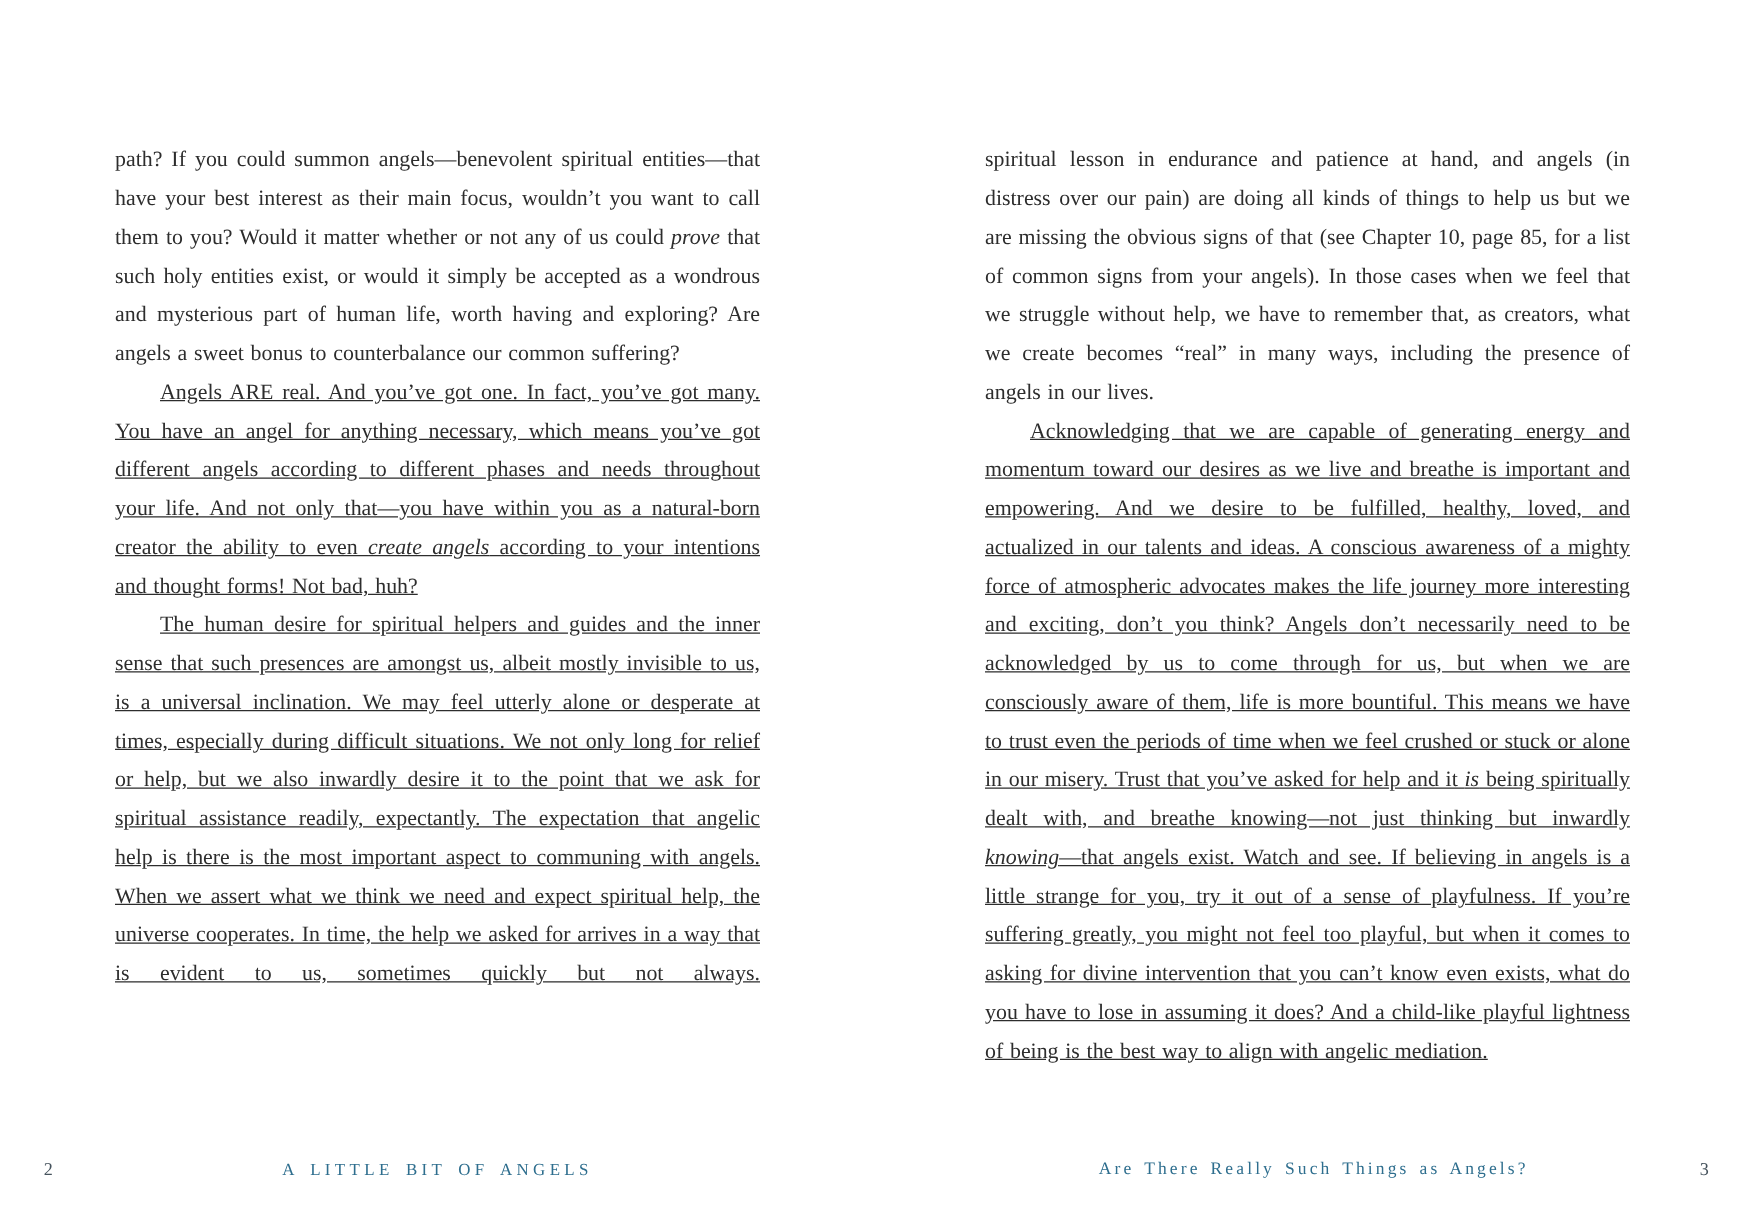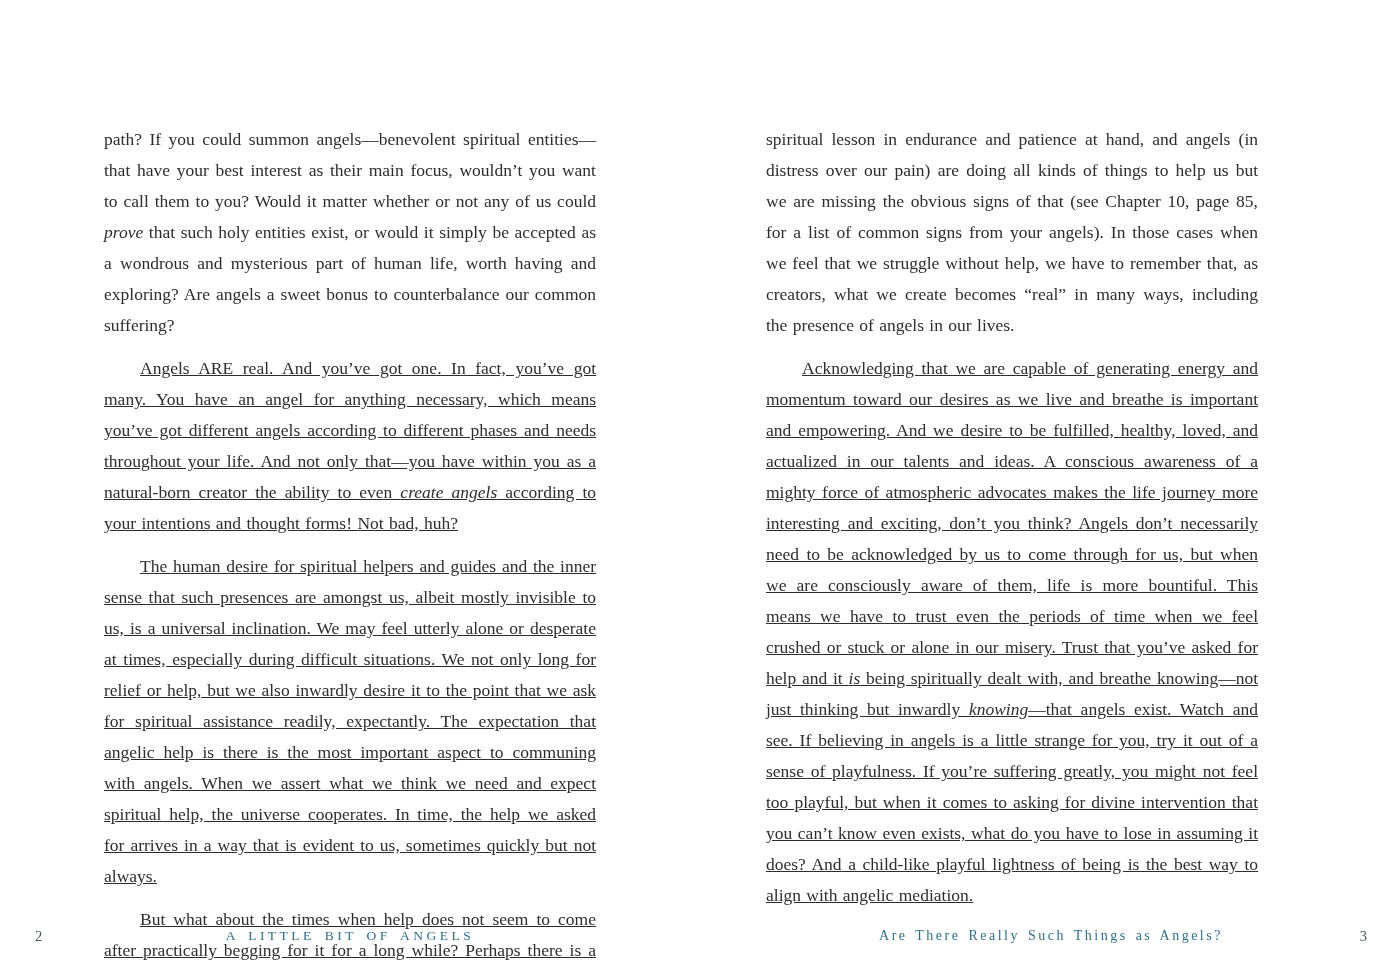--- a/index.html
+++ b/index.html
@@ -22,23 +22,23 @@
   .text-block {
     position: absolute;
     top: 112px;
     width: 516px;
     font-size: 17.5px;
     line-height: 31px;
     color: #2d2d2d;
     text-align: justify;
   }
   .text-block-left  { left: 92px; }
-  .text-block-right { left: 754px; }
+  .text-block-right { left: 788px; }
   .para {
-    margin: 12px;
+    margin: 0;
     padding: 0;
     word-spacing: 1px;
   }
   .para.indent { text-indent: 36px; text-decoration: underline; }
   
   .text-block-left .para:last-child { text-align-last: justify; }
   .para i { font-style: italic; }
 
   .footer-row {
     position: absolute;
@@ -77,21 +77,20 @@
 </head>
 <body>
 
 <div class="spread">
 
   <section>
     <div class="text-block text-block-left">
         <p class="para"><span>path? If you could summon angels—benevolent spiritual entities—that have your best interest as their main focus, wouldn’t you want to call them to you? Would it matter whether or not any of us could </span><i>prove</i><span> that such holy entities exist, or would it simply be accepted as a wondrous and mysterious part of human life, worth having and exploring? Are angels a sweet bonus to counterbalance our common suffering?</span></p>
         <p class="para indent"><span>Angels ARE real. And you’ve got one. In fact, you’ve got many. You have an angel for anything necessary, which means you’ve got different angels according to different phases and needs throughout your life. And not only that—you have within you as a natural-born creator the ability to even </span><i>create angels</i><span> according to your intentions and thought forms! Not bad, huh?</span></p>
         <p class="para indent"><span>The human desire for spiritual helpers and guides and the inner sense that such presences are amongst us, albeit mostly invisible to us, is a universal inclination. We may feel utterly alone or desperate at times, especially during difficult situations. We not only long for relief or help, but we also inwardly desire it to the point that we ask for spiritual assistance readily, expectantly. The expectation that angelic help is there is the most important aspect to communing with angels. When we assert what we think we need and expect spiritual help, the universe cooperates. In time, the help we asked for arrives in a way that is evident to us, sometimes quickly but not always.</span></p>
-        <p class="para indent"><span>But what about the times when help does not seem to come after practically begging for it for a long while? Perhaps there is a</span></p>
       </div>
   </section>
 
   <section>
     <div class="text-block text-block-right">
         <p class="para"><span>spiritual lesson in endurance and patience at hand, and angels (in distress over our pain) are doing all kinds of things to help us but we are missing the obvious signs of that (see Chapter 10, page 85, for a list of common signs from your angels). In those cases when we feel that we struggle without help, we have to remember that, as creators, what we create becomes “real” in many ways, including the presence of angels in our lives.</span></p>
         <p class="para indent"><span>Acknowledging that we are capable of generating energy and momentum toward our desires as we live and breathe is important and empowering. And we desire to be fulfilled, healthy, loved, and actualized in our talents and ideas. A conscious awareness of a mighty force of atmospheric advocates makes the life journey more interesting and exciting, don’t you think? Angels don’t necessarily need to be acknowledged by us to come through for us, but when we are consciously aware of them, life is more bountiful. This means we have to trust even the periods of time when we feel crushed or stuck or alone in our misery. Trust that you’ve asked for help and it </span><i>is</i><span> being spiritually dealt with, and breathe knowing—not just thinking but inwardly </span><i>knowing</i><span>—that angels exist. Watch and see. If believing in angels is a little strange for you, try it out of a sense of playfulness. If you’re suffering greatly, you might not feel too playful, but when it comes to asking for divine intervention that you can’t know even exists, what do you have to lose in assuming it does? And a child-like playful lightness of being is the best way to align with angelic mediation.</span></p>
       </div>
   </section>
 

